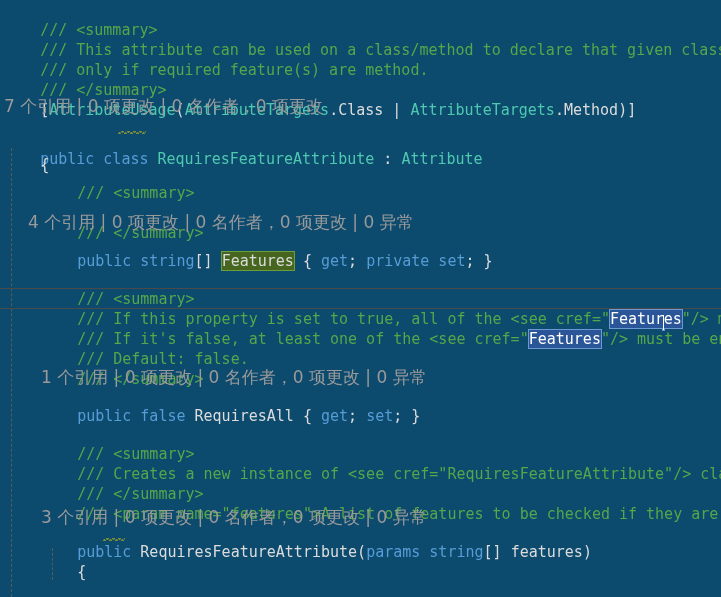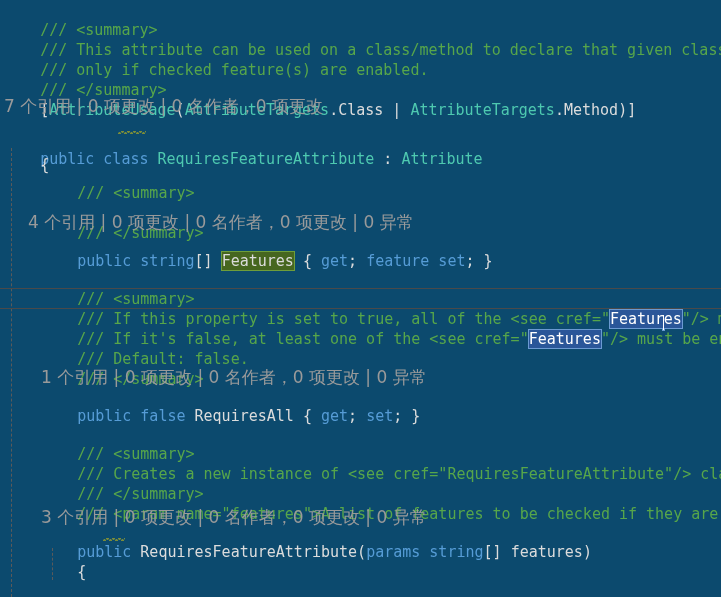--- a/index.html
+++ b/index.html
@@ -128,21 +128,21 @@
 
   <div class="line" style="top:0px; left:4px;">
     <span class="cmt">/// &lt;summary&gt;</span>
   </div>
 
   <div class="line" style="top:20px; left:4px;">
     <span class="cmt">/// This attribute can be used on a class/method to declare that given class/met</span>
   </div>
 
   <div class="line" style="top:40px; left:4px;">
-    <span class="cmt">/// only if checked feature(s) are enabled.</span>
+    <span class="cmt">/// only if required feature(s) are method.</span>
   </div>
 
   <div class="line" style="top:60px; left:4px;">
     <span class="cmt">/// &lt;/summary&gt;</span>
   </div>
 
   <div class="line" style="top:80px; left:4px;">
     <span class="punct">[</span><span class="typ">AttributeUsage</span><span class="punct">(</span><span class="typ">AttributeTargets</span><span class="punct">.</span><span class="plain">Class</span><span class="plain"> | </span><span class="typ">AttributeTargets</span><span class="punct">.</span><span class="plain">Method</span><span class="punct">)]</span>
   </div>
 
@@ -162,21 +162,21 @@
   </div>
 
 
   <div class="line" style="top:203px; left:41px;">
     <span class="cmt">/// &lt;/summary&gt;</span>
   </div>
 
   <div class="codelens" style="top:213px; left:28px;">4 个引用 | 0 项更改 | 0 名作者，0 项更改 | 0 异常</div>
 
   <div class="line" style="top:231px; left:41px;">
-    <span class="kw">public</span><span class="plain"> </span><span class="kw">string</span><span class="plain">[] </span><span class="hl-green">Features</span><span class="plain"> { </span><span class="kw">get</span><span class="plain">; </span><span class="kw">feature</span><span class="kw"> set</span><span class="plain">; </span><span class="plain">}</span>
+    <span class="kw">public</span><span class="plain"> </span><span class="kw">string</span><span class="plain">[] </span><span class="hl-green">Features</span><span class="plain"> { </span><span class="kw">get</span><span class="plain">; </span><span class="kw">private</span><span class="kw"> set</span><span class="plain">; </span><span class="plain">}</span>
   </div>
 
   <div class="line" style="top:269px; left:41px;">
     <span class="cmt">/// &lt;summary&gt;</span>
   </div>
 
   <div class="line" style="top:289px; left:41px;">
     <span class="cmt">/// If this property is set to true, all of the &lt;see cref="</span><span class="hl-blue"><span>Featur</span><span class="caret"></span><span>es</span></span><span class="cmt">"/&gt; must</span>
   </div>
 

